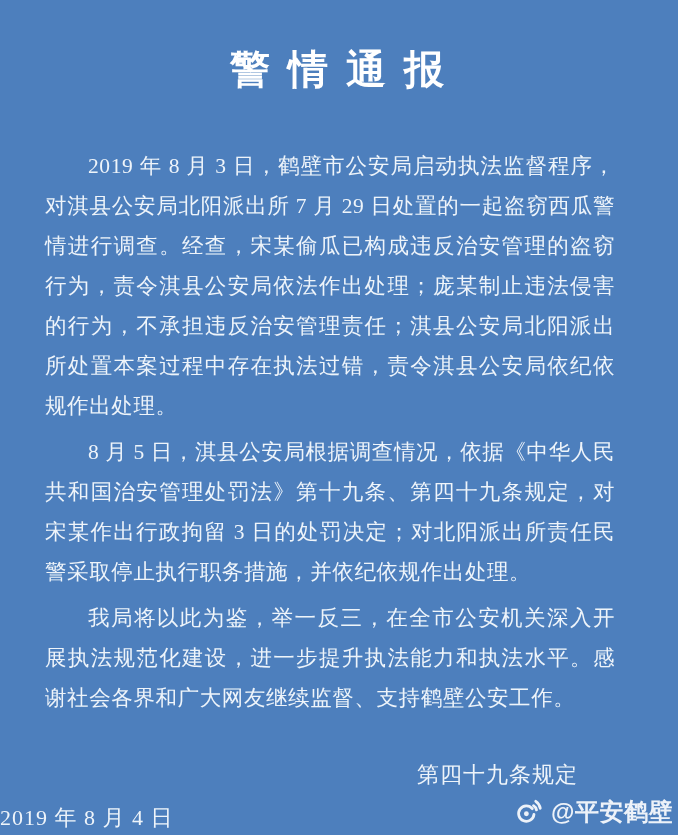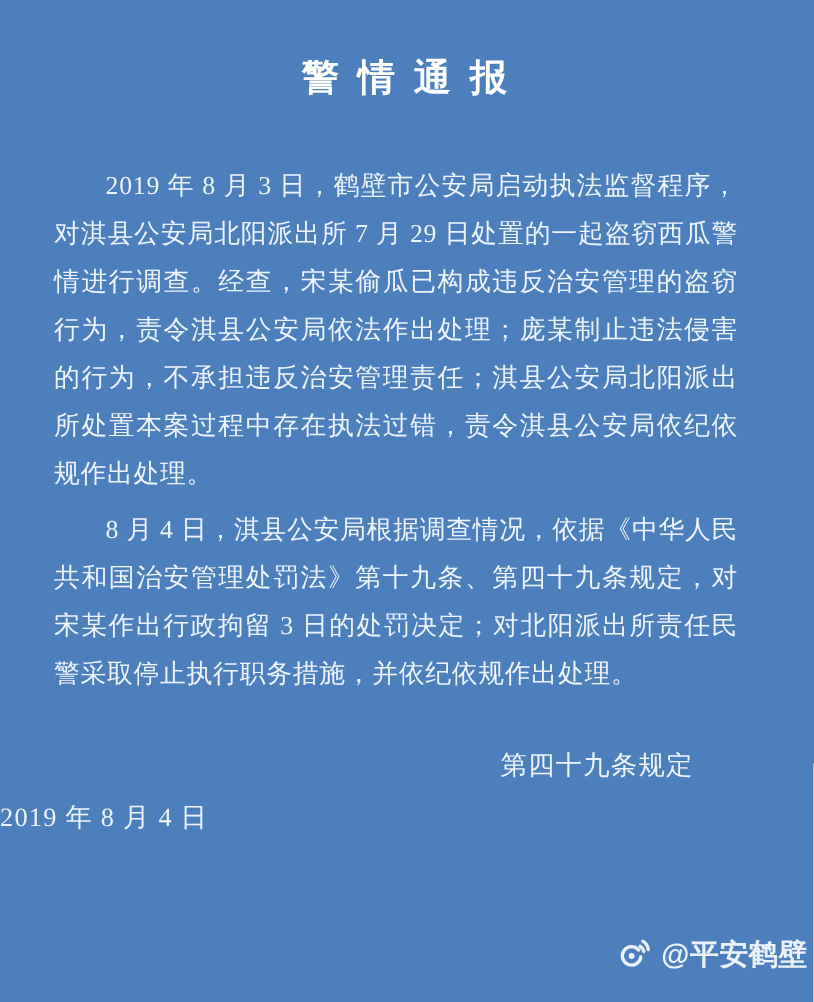--- a/index.html
+++ b/index.html
@@ -13,21 +13,21 @@
     position: relative;
     width: 678px;
     height: 835px;
     background: var(--background);
     overflow: hidden;
     font-family: "Liberation Serif", "DejaVu Serif", serif;
   }
   .notice-title {
     padding-top: 46px;
     text-align: center;
-    font-size: 31px;
+    font-size: 40px;
     font-weight: bold;
     letter-spacing: 4px;
     color: var(--title-text);
     line-height: 1.2;
   }
   .notice-body {
     margin-top: 52px;
     padding: 0 63px 0 45px;
     font-size: 21.5px;
     line-height: 40px;
@@ -52,21 +52,21 @@
     margin-top: 13px;
     padding-right: 104px;
     font-size: 22px;
     letter-spacing: 1px;
     line-height: 30px;
     color: var(--body-text);
   }
   .watermark {
     position: absolute;
     right: 5px;
-    bottom: 24px;
+    bottom: 7px;
     display: flex;
     align-items: center;
     gap: 7px;
     color: rgba(255,255,255,0.9);
     font-size: 24px;
     font-weight: bold;
     letter-spacing: 0.5px;
     font-family: "Liberation Sans", "DejaVu Sans", sans-serif;
   }
   .watermark .wicon {
@@ -78,21 +78,22 @@
 </style>
 </head>
 <body>
 
 <div class="page">
 
   <h1 class="notice-title">警 情 通 报</h1>
 
   <div class="notice-body">
     <p>2019 年 8 月 3 日，鹤壁市公安局启动执法监督程序，对淇县公安局北阳派出所 7 月 29 日处置的一起盗窃西瓜警情进行调查。经查，宋某偷瓜已构成违反治安管理的盗窃行为，责令淇县公安局依法作出处理；庞某制止违法侵害的行为，不承担违反治安管理责任；淇县公安局北阳派出所处置本案过程中存在执法过错，责令淇县公安局依纪依规作出处理。</p>
-    <p>8 月 4 日，淇县公安局根据调查情况，依据《中华人民共和国治安管理处罚法》第十九条、第四十九条规定，对宋某作出行政拘留 3 日的处罚决定；对北阳派出所责任民警采取停止执行职务措施，并依纪依规作出处理。</p>
+    <p>8 月 5 日，淇县公安局根据调查情况，依据《中华人民共和国治安管理处罚法》第十九条、第四十九条规定，对宋某作出行政拘留 3 日的处罚决定；对北阳派出所责任民警采取停止执行职务措施，并依纪依规作出处理。</p>
+    <p>我局将以此为鉴，举一反三，在全市公安机关深入开展执法规范化建设，进一步提升执法能力和执法水平。感谢社会各界和广大网友继续监督、支持鹤壁公安工作。</p>
   </div>
 
   <div class="signature">第四十九条规定</div>
 
   <div class="sig-date">2019 年 8 月 4 日</div>
 
   <div class="watermark">
     <span class="wicon">
       <svg viewBox="0 0 32 32" xmlns="http://www.w3.org/2000/svg" aria-hidden="true">
         <g fill="none" stroke="rgba(255,255,255,0.9)" stroke-width="3" stroke-linecap="round">

